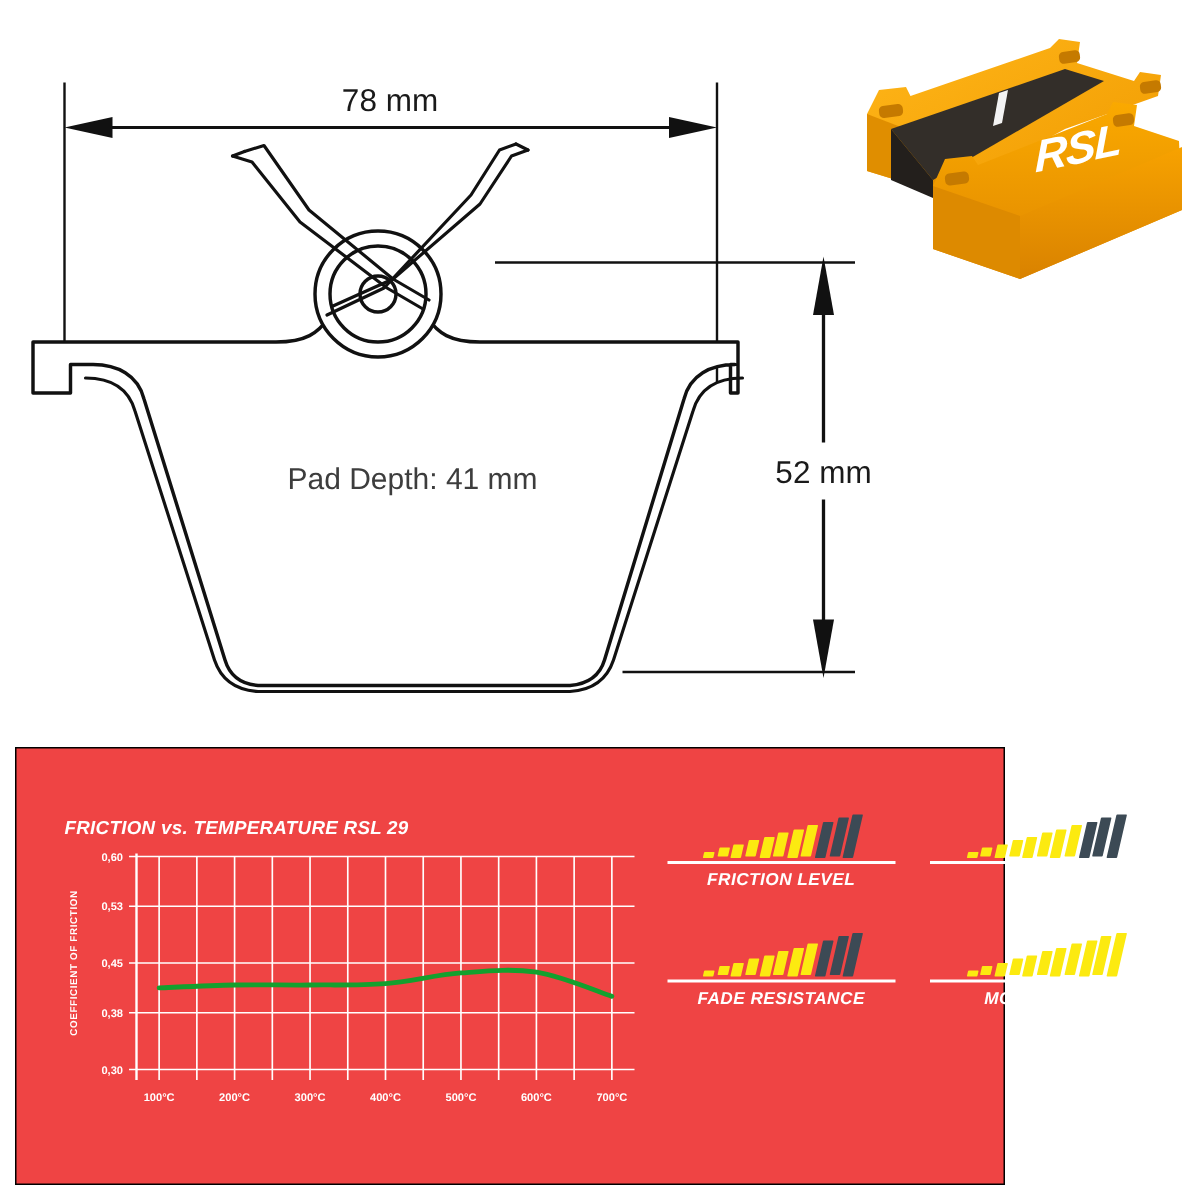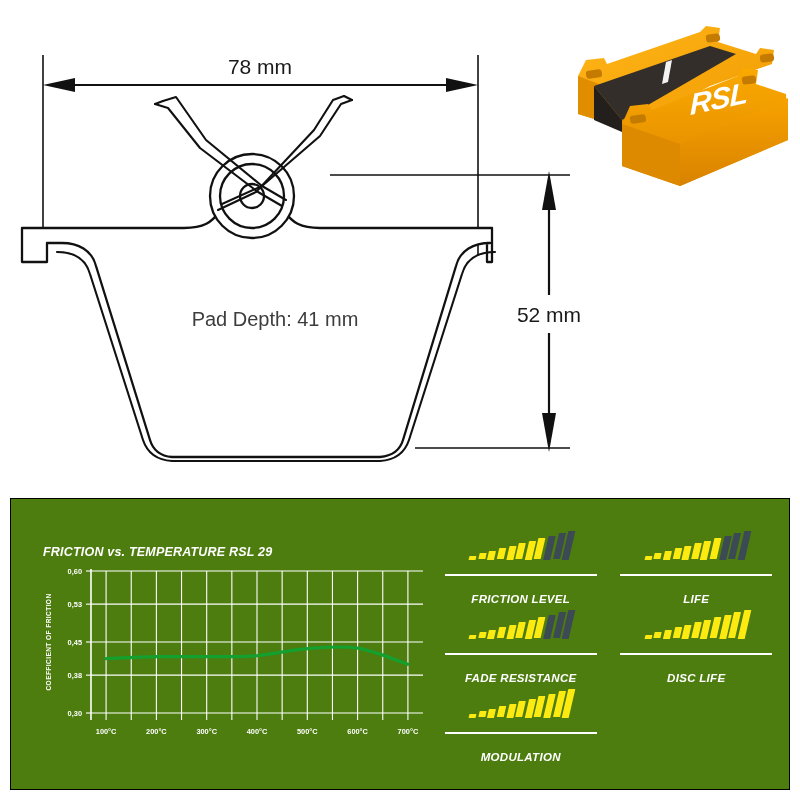--- a/index.html
+++ b/index.html
@@ -31,22 +31,22 @@
   }
   .pad-depth-text {
     font-family: "Liberation Sans", sans-serif;
     font-size: 20px;
     fill: #3d3d3d;
   }
 
   
   #data-panel {
     position: absolute; left: 10px; top: 498px;
-    width: 780px; height: 292px;
-    background: #4d7c0f;
+    width: 660px; height: 292px;
+    background: #ef4444;
     border: 1px solid #000;
   }
 
   
   #chart-block {
     position: absolute; left: 20px; top: 38px;
     width: 400px; height: 220px;
   }
   #chart-title {
     position: absolute; left: 12px; top: 8px;
@@ -80,21 +80,20 @@
     grid-template-rows: 1fr 1fr 1fr;
     column-gap: 6px;
     row-gap: 2px;
   }
   .rating-cell {
     position: relative;
     display: flex;
     flex-direction: column;
     align-items: center;
     justify-content: center;
-    gap: 12px;
   }
   .rating-bars {
     display: flex;
     align-items: flex-end;
     height: 30px;
     gap: 2.6px;
     padding-bottom: 1px;
   }
   .rating-bar {
     width: 7px;
@@ -361,34 +360,17 @@
             <div class="rating-bar" style="height: 11.1px; background: rgb(252, 234, 16);"></div>
             <div class="rating-bar" style="height: 13.6px; background: rgb(252, 234, 16);"></div>
             <div class="rating-bar" style="height: 16.1px; background: rgb(252, 234, 16);"></div>
             <div class="rating-bar" style="height: 18.6px; background: rgb(252, 234, 16);"></div>
             <div class="rating-bar" style="height: 21.2px; background: rgb(252, 234, 16);"></div>
             <div class="rating-bar" style="height: 23.8px; background: rgb(252, 234, 16);"></div>
             <div class="rating-bar" style="height: 26.4px; background: rgb(252, 234, 16);"></div>
             <div class="rating-bar" style="height: 29px; background: rgb(252, 234, 16);"></div>
           </div>
           <div class="rating-rule"></div>
-          <div class="rating-label">DISC LIFE</div>
-        </div>
-        <div class="rating-cell">
-          <div class="rating-bars">
-            <div class="rating-bar" style="height: 4px; background: rgb(252, 234, 16);"></div>
-            <div class="rating-bar" style="height: 6.2px; background: rgb(252, 234, 16);"></div>
-            <div class="rating-bar" style="height: 8.6px; background: rgb(252, 234, 16);"></div>
-            <div class="rating-bar" style="height: 11.1px; background: rgb(252, 234, 16);"></div>
-            <div class="rating-bar" style="height: 13.6px; background: rgb(252, 234, 16);"></div>
-            <div class="rating-bar" style="height: 16.1px; background: rgb(252, 234, 16);"></div>
-            <div class="rating-bar" style="height: 18.6px; background: rgb(252, 234, 16);"></div>
-            <div class="rating-bar" style="height: 21.2px; background: rgb(252, 234, 16);"></div>
-            <div class="rating-bar" style="height: 23.8px; background: rgb(252, 234, 16);"></div>
-            <div class="rating-bar" style="height: 26.4px; background: rgb(252, 234, 16);"></div>
-            <div class="rating-bar" style="height: 29px; background: rgb(252, 234, 16);"></div>
-          </div>
-          <div class="rating-rule"></div>
           <div class="rating-label">MODULATION</div>
         </div>
       </div>
   </div>
 </div>
 
 </body></html>

